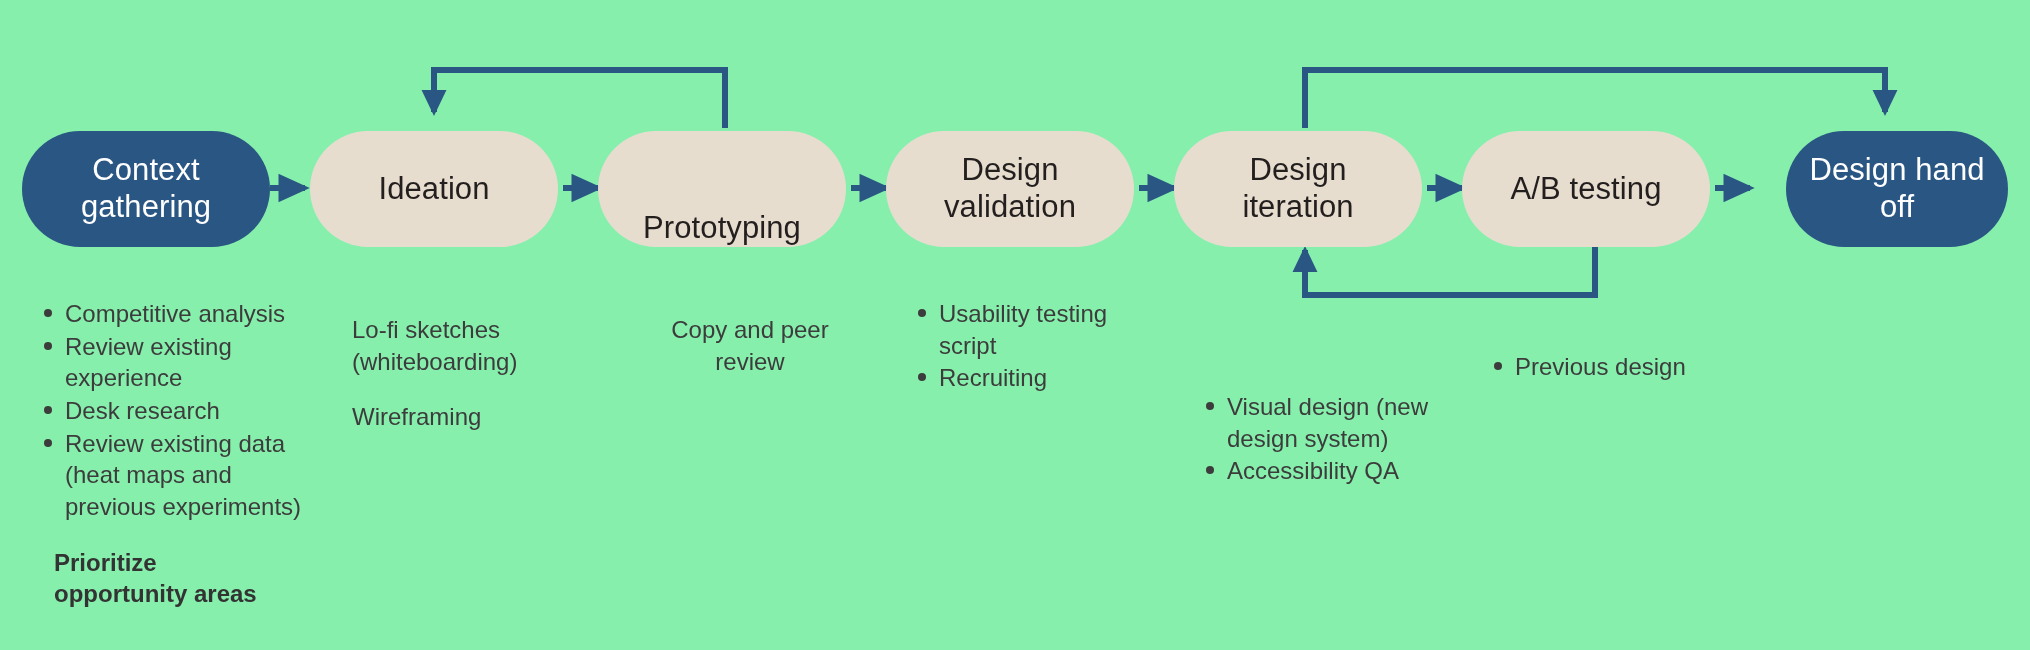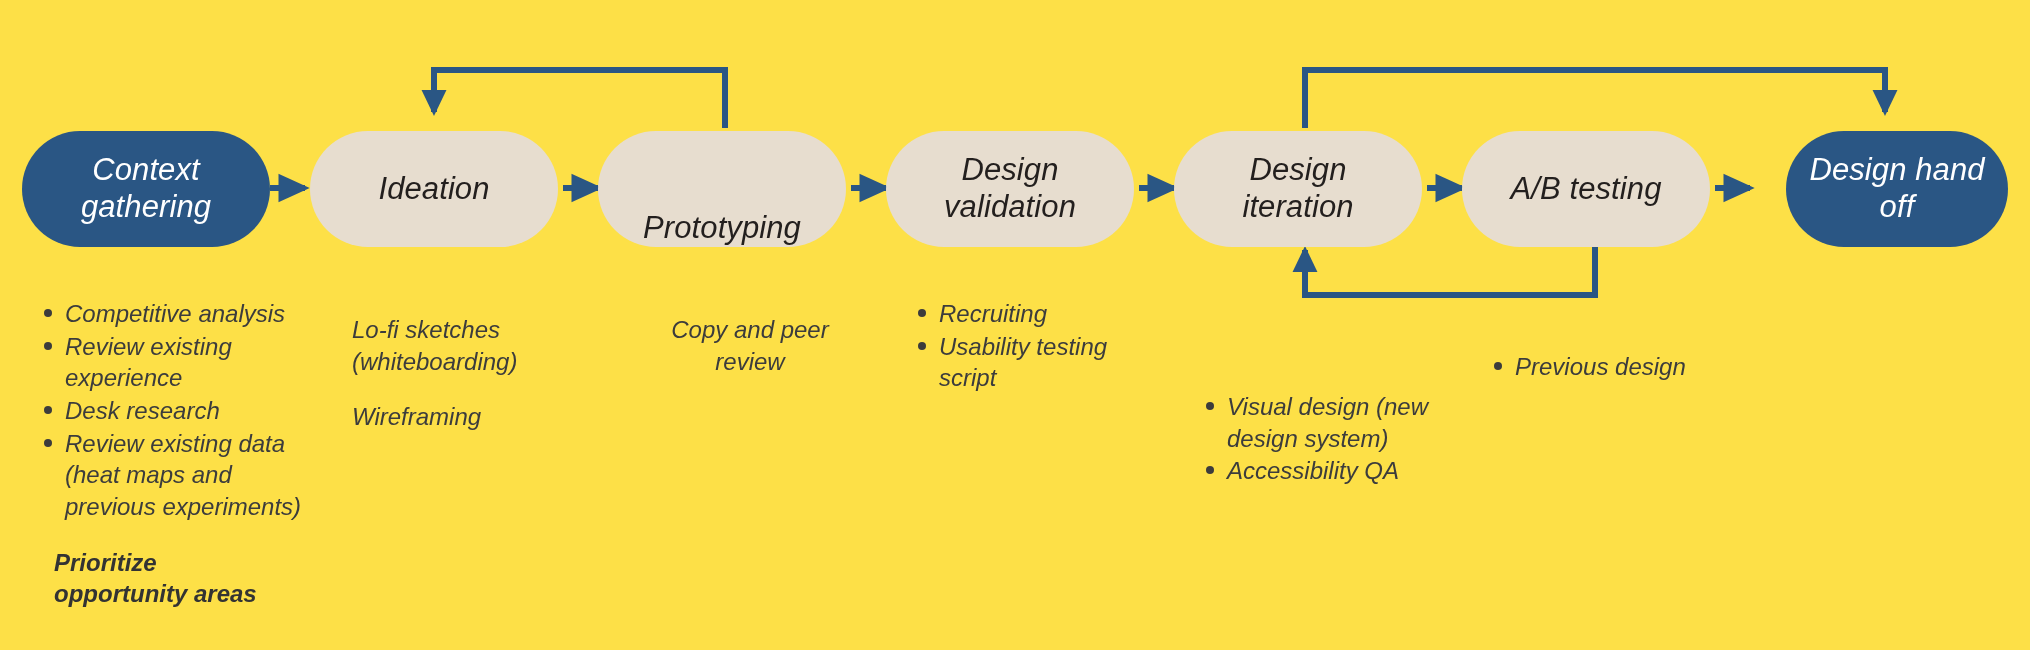--- a/index.html
+++ b/index.html
@@ -2,21 +2,21 @@
 <html><head>
 <meta charset="utf-8">
 <style>
   html,body{margin:0;padding:0;background:#ffffff;}
   body{
     width:2030px;height:650px;
     font-family:"Liberation Sans", sans-serif;
     color:#3b3b3b;
     -webkit-font-smoothing:antialiased;
   }
-  #stage{position:relative;width:2030px;height:650px;overflow:hidden;background:#fde047;font-style:italic;}
+  #stage{position:relative;width:2030px;height:650px;overflow:hidden;background:#86efac;}
 
   
   #wires{position:absolute;left:0;top:0;width:2030px;height:650px;}
 
   
   .node{
     position:absolute;
     box-sizing:border-box;
     display:flex;align-items:center;justify-content:center;
     text-align:center;
@@ -132,22 +132,22 @@
     <p>Lo-fi sketches (whiteboarding)</p>
     <p class="spaced">Wireframing</p>
   </div>
 
   <div class="notes" style="left:624px;top:298px;width:252px;text-align:center;">
     <p>Copy and peer review</p>
   </div>
 
   <div class="notes" style="left:912px;top:298px;width:222px;">
     <ul>
+      <li>Usability testing script</li>
       <li>Recruiting</li>
-      <li>Usability testing script</li>
     </ul>
   </div>
 
   <div class="notes" style="left:1200px;top:351px;width:230px;margin-top:40px;">
     <ul>
       <li>Visual design (new design system)</li>
       <li>Accessibility QA</li>
     </ul>
   </div>
 

